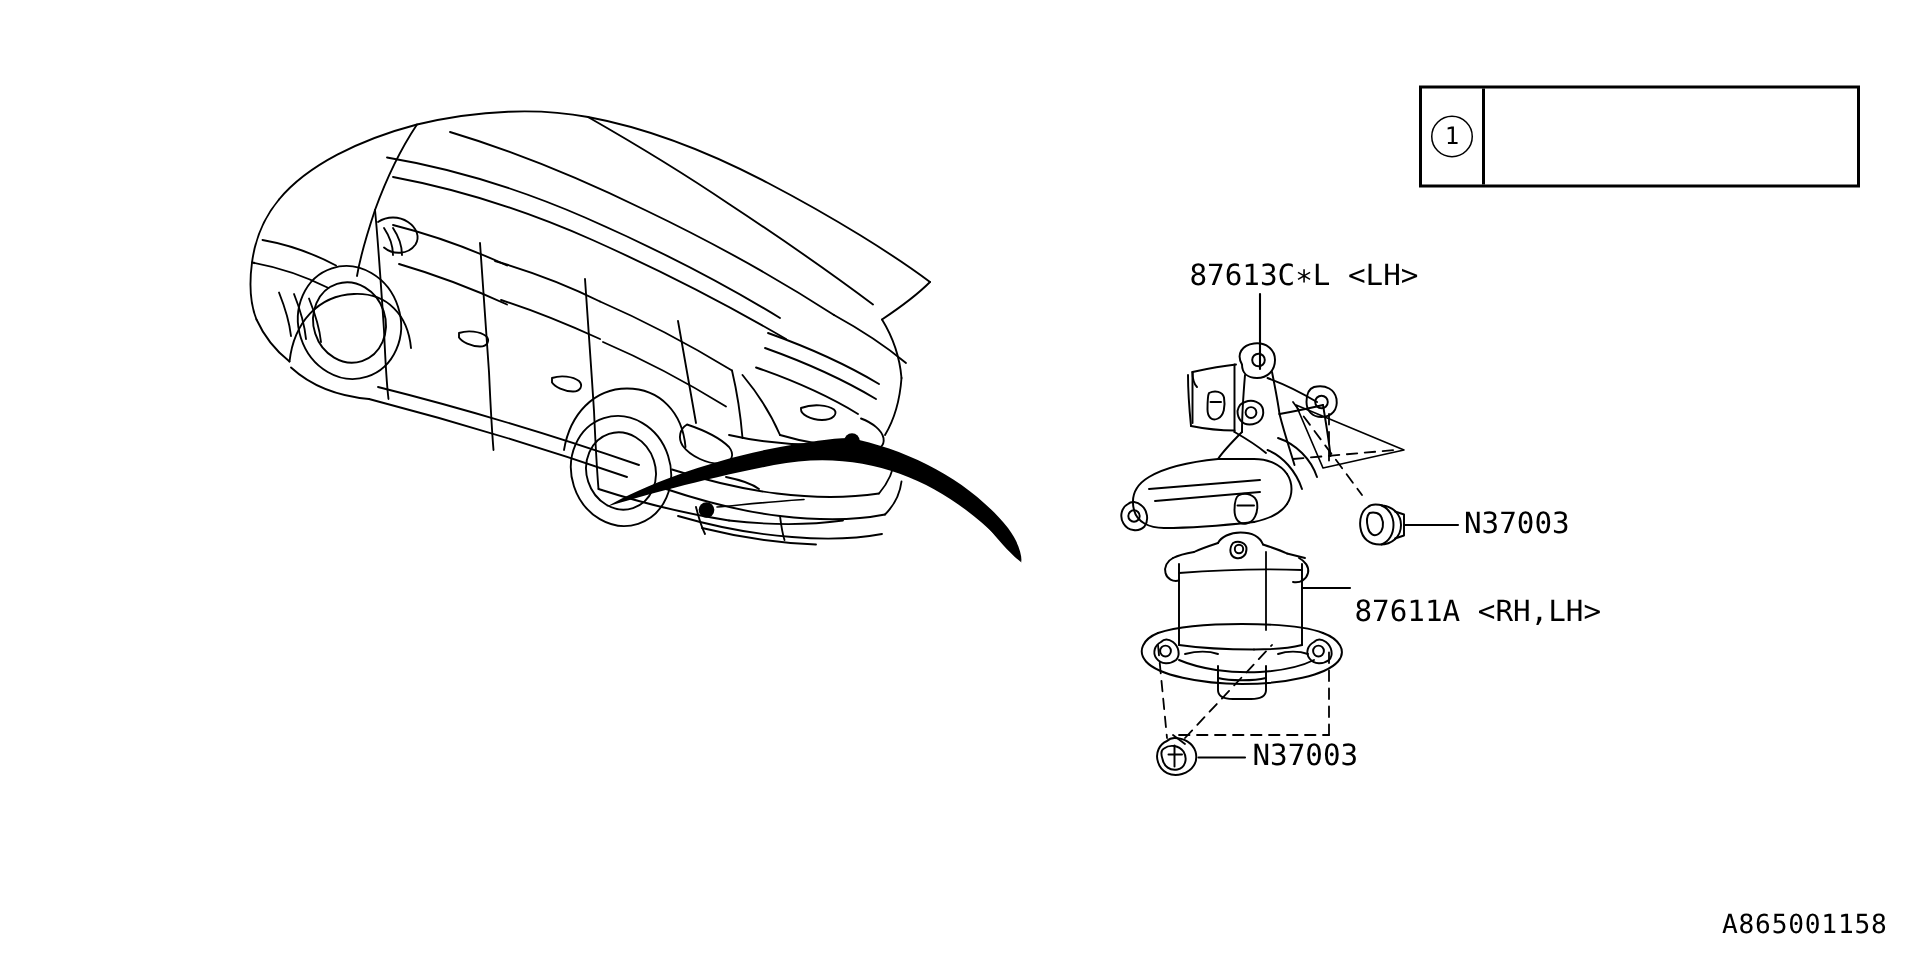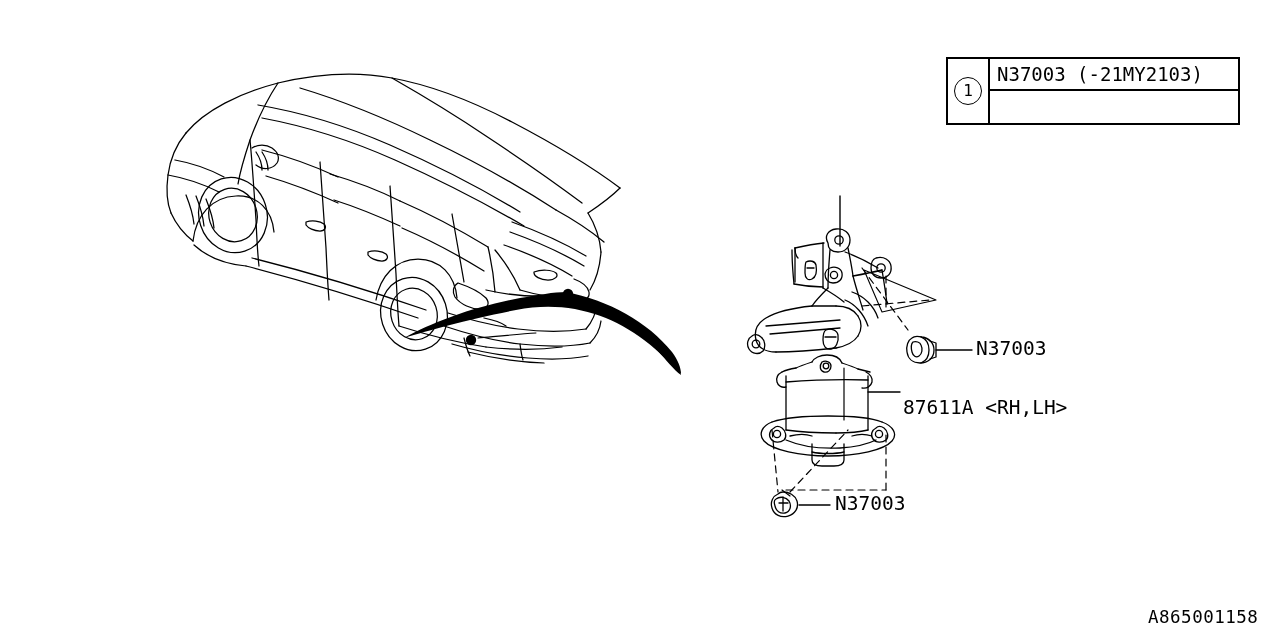--- a/index.html
+++ b/index.html
@@ -312,27 +312,25 @@
 
       <path d="M799,505 L830,505" stroke-width="1.4"></path>
     </g>
   </svg>
 
   <div id="legend">
     <div class="lcell">
       <div class="circnum">1</div>
     </div>
     <div class="rows">
-      <div class="lrow top">
-        <span class="lbl-table">N37003  (-21MY2103)</span>
-      </div>
     </div>
   </div>
 
 
+  <div class="lbl lbl-part" style="left:793px;top:172px;">87613C∗L &lt;LH&gt;</div>
 
   <div class="lbl lbl-part" style="left:976px;top:337px;">N37003</div>
 
   <div class="lbl lbl-part" style="left:903px;top:380px;margin-top:16px;">87611A &lt;RH,LH&gt;</div>
 
   <div class="lbl lbl-part" style="left:835px;top:492px;">N37003</div>
 
   <div class="lbl lbl-code" id="footer-code">A865001158</div>
 
 </div>

